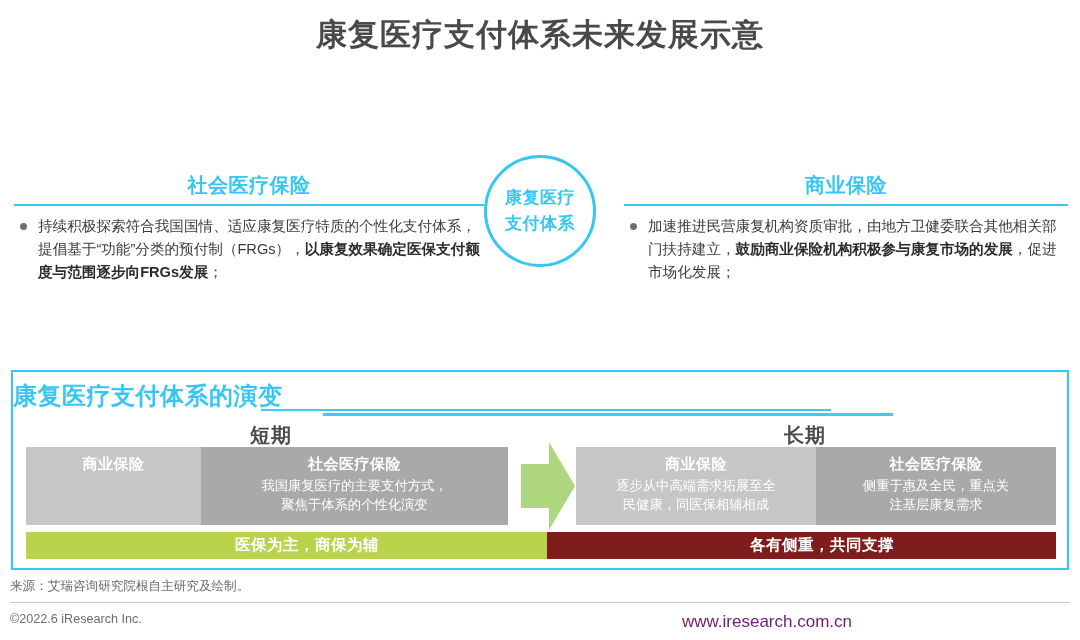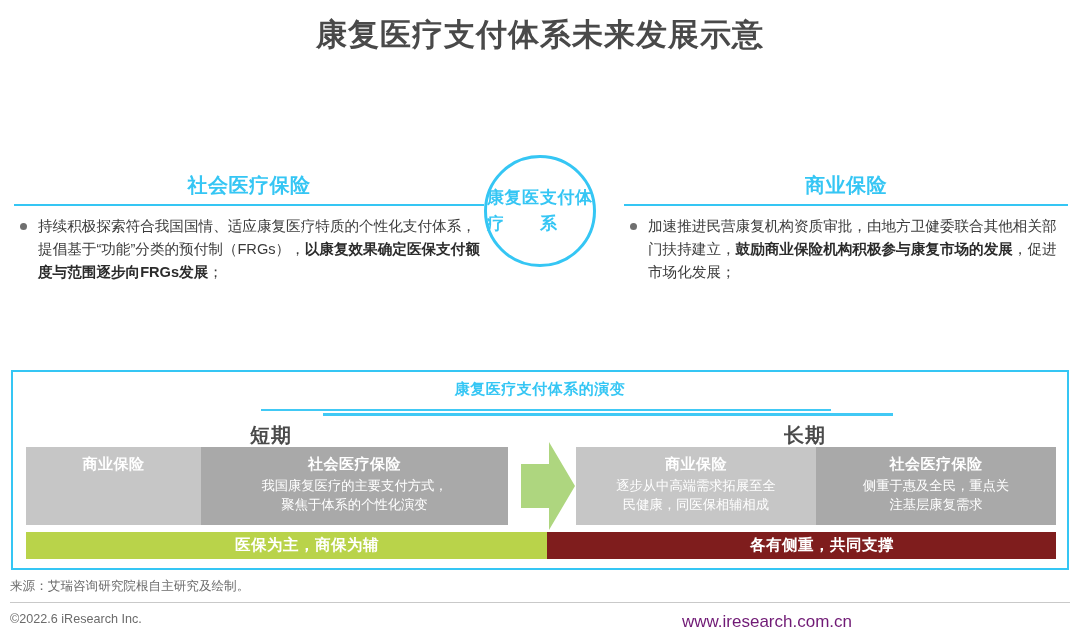--- a/index.html
+++ b/index.html
@@ -19,21 +19,21 @@
     letter-spacing: 1px;
   }
 
   
   .center-circle {
     position: absolute; left: 484px; top: 155px;
     width: 112px; height: 112px;
     border-radius: 50%;
     border: 3px solid #35c6f4;
     background: #ffffff;
-    display: flex; flex-direction: row;
+    display: flex; flex-direction: column;
     align-items: center; justify-content: center;
     z-index: 5;
   }
   .center-circle .cl {
     font-size: 17px; font-weight: bold; color: #35c6f4;
     line-height: 26px; letter-spacing: 0.5px;
   }
 
   
   .col { position: absolute; top: 172px; }
@@ -66,22 +66,21 @@
   .bullet b { font-weight: bold; color: #2b2b2b; }
 
   
   .panel {
     position: absolute; left: 11px; top: 370px;
     width: 1058px; height: 200px;
     border: 2px solid #35c6f4;
     background: #ffffff;
   }
   .panel-title {
-    text-align: center;
-    font-size: 15px; font-weight: bold; color: #35c6f4;
+    font-size: 24px; font-weight: bold; color: #35c6f4;
     padding-top: 8px;
     letter-spacing: 0.5px;
   }
   .panel-rule-thin {
     position: absolute; left: 248px; top: 37px;
     width: 570px; height: 2px; background: #41c9f5;
   }
   .panel-rule-thick {
     position: absolute; left: 310px; top: 41px;
     width: 570px; height: 3px; background: #41c9f5;

